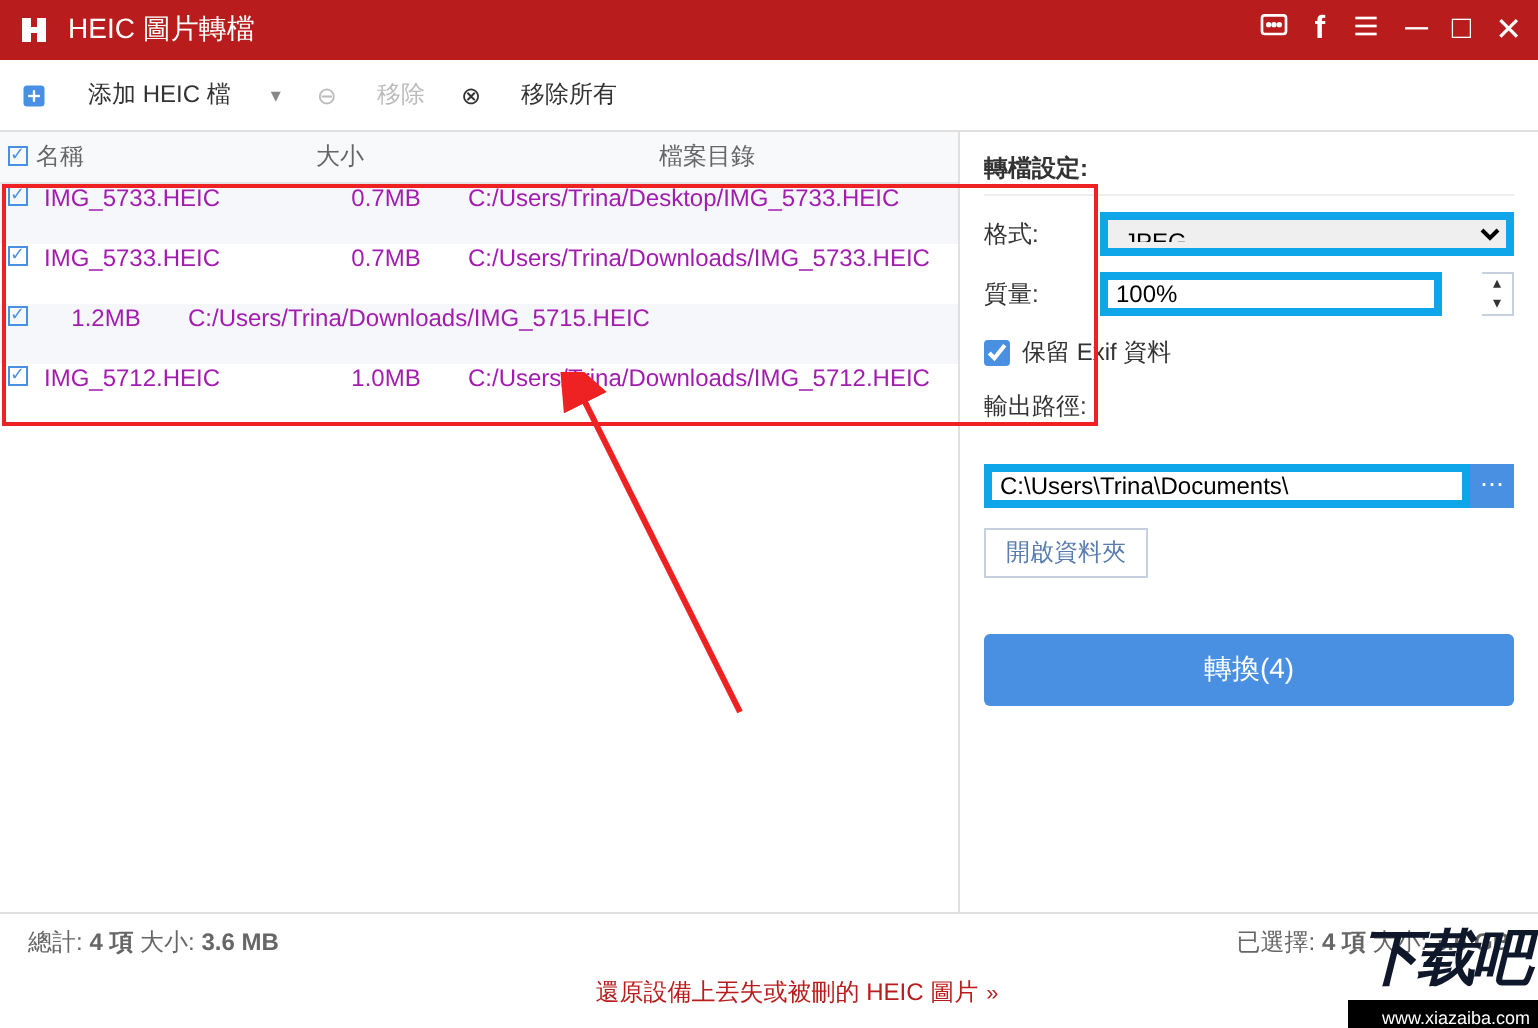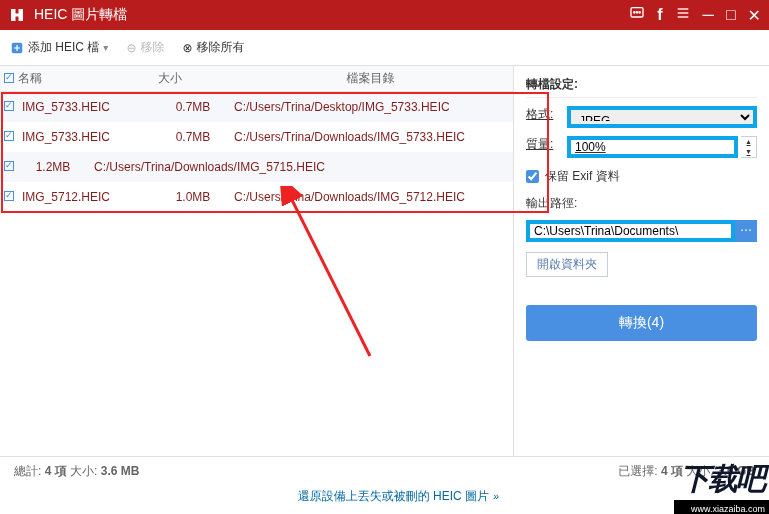--- a/index.html
+++ b/index.html
@@ -5,64 +5,64 @@
 * { margin: 0; padding: 0; box-sizing: border-box; font-family: "Microsoft YaHei", Arial, sans-serif; }
 body { width: 769px; height: 514px; background: #fff; position: relative; overflow: hidden; }
 
 .titlebar { height: 30px; background: #b91c1c; display: flex; align-items: center; padding: 0 8px; color: #fff; font-size: 14px; }
 .titlebar .logo { width: 18px; height: 18px; margin-right: 8px; }
 .titlebar .title { flex: 1; }
 .titlebar .win-controls { display: flex; gap: 12px; align-items: center; }
 .titlebar .win-controls span { cursor: pointer; font-size: 16px; }
 
 .toolbar { height: 36px; border-bottom: 1px solid #e0e0e0; display: flex; align-items: center; padding: 0 10px; gap: 18px; font-size: 12px; }
-.toolbar .tool-btn { display: flex; align-items: center; gap: 4px; color: #333; cursor: pointer; }
+.toolbar .tool-btn { display: flex; align-items: center; gap: 20px; color: #333; cursor: pointer; }
 .toolbar .tool-btn.disabled { color: #bbb; }
 .toolbar .plus-icon { width:14px; height:14px; }
 .toolbar .chevron { font-size:10px; color:#888; }
 
 .main { display: flex; height: calc(100% - 30px - 36px - 58px); }
 .file-area { width: 556px; border-right: 1px solid #e0e0e0; position: relative; }
 .table-header { display:flex; height:26px; border-bottom:1px solid #e5e5e5; font-size:12px; color:#666; align-items:center; background:#f7f9fb; }
 .table-header .col-check { width:18px; text-align:center; }
 .table-header .col-name { width:140px; text-align:left; }
 .table-header .col-size { width:70px; }
 .table-header .col-path { flex:1; text-align:center; }
 
 .rows { position:relative; }
-.row { display:flex; height:30px; align-items:center; font-size:12px; color:#7f1d1d; }
+.row { display:flex; height:30px; align-items:flex-start; font-size:12px; color:#a21caf; }
 .row:nth-child(odd){ background:#f5f7fa; }
 .row .col-check { width:18px; text-align:center; }
 .row .col-name { width:140px; padding-left:4px; }
 .row .col-size { width:70px; text-align:center; }
 .row .col-path { flex:1; padding-left:6px; }
 .checkmark { width:10px; height:10px; border:1px solid #4a90e2; display:inline-block; position:relative; }
 .checkmark::after { content:"✓"; color:#4a90e2; font-size:9px; position:absolute; top:-2px; left:0; }
 
 .red-box { position:absolute; top:0px; left:1px; width:548px; height:121px; border:2px solid #e22; pointer-events:none; }
 
 .settings { flex:1; padding: 10px 12px; font-size:12px; color:#333; }
 .settings .section-title { font-weight:bold; margin-bottom:8px; padding-bottom:4px; border-bottom:1px solid #eee; }
-.settings .field { display:flex; margin:8px 0; gap:3px;text-decoration:underline; }
+.settings .field { display:flex; align-items:center; margin:8px 0; gap:20px; }
 .settings .field label { width:38px; }
 .settings select, .settings input[type=text] { flex:1; border:4px solid #0ea5e9; padding:3px 4px; font-size:12px; height:22px; }
 .settings .spinner { width:16px; display:flex; flex-direction:column; border:1px solid #c5d0e0; border-left:none; height:22px; }
 .settings .spinner span { flex:1; font-size:8px; text-align:center; cursor:pointer; }
 .settings .checkbox-line { margin:10px 0; display:flex; align-items:center; gap:6px; }
 .settings .checkbox-line input { accent-color:#4a90e2; }
 .settings .output-label { margin-top:10px; }
-.settings .path-row { display:flex; margin-top:8px; }
+.settings .path-row { display:flex; margin-top:20px; }
 .settings .path-input { flex:1; border:1px solid #c5d0e0; padding:3px 4px; font-size:11px; height:22px; }
 .settings .browse-btn { width:22px; height:22px; background:#4a90e2; color:#fff; text-align:center; line-height:20px; cursor:pointer; font-size:12px; }
 .settings .open-folder { display:inline-block; margin-top:10px; border:1px solid #c5d0e0; padding:3px 10px; color:#5a7db0; cursor:pointer; }
 .settings .convert-btn { margin-top:28px; width:100%; height:36px; background:#4a90e2; color:#fff; border:none; border-radius:3px; font-size:14px; cursor:pointer; }
 
 .footer { height:40px; border-top:1px solid #e0e0e0; font-size:12px; color:#666; position:relative; }
 .footer .stats { display:flex; justify-content:space-between; padding:6px 14px; }
-.footer .restore { text-align:center; color:#0369a1; cursor:pointer; padding:2px 0;margin-left:28px; }
+.footer .restore { text-align:center; color:#b91c1c; cursor:pointer; padding:2px 0;margin-left:28px; }
 .footer .restore .arrows { font-size:11px; margin-left:4px; }
 
 .arrow-annotation { position:absolute; pointer-events:none; }
 
 .watermark { position:absolute; right:0; bottom:0; width:120px; height:70px; }
 .watermark .bar { position:absolute; bottom:0; right:0; width:95px; height:14px; background:#000; }
 .watermark .text { position:absolute; bottom:14px; right:5px; color:#0f172a; font-size:30px; font-weight:bold; font-style:italic; letter-spacing:-2px; }
 .watermark .url { position:absolute; bottom:0; right:4px; color:#fff; font-size:9px; }
 </style>
 </head>

